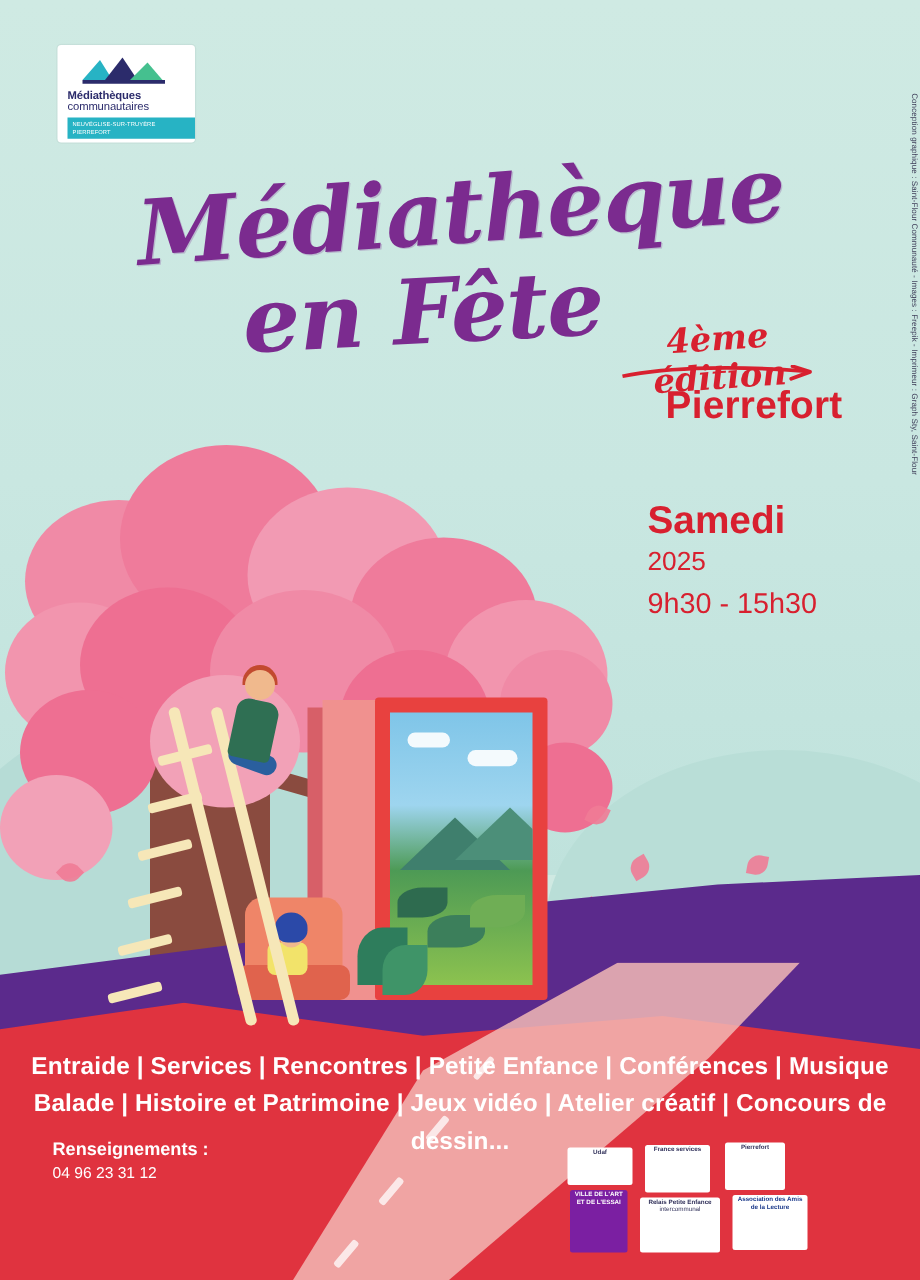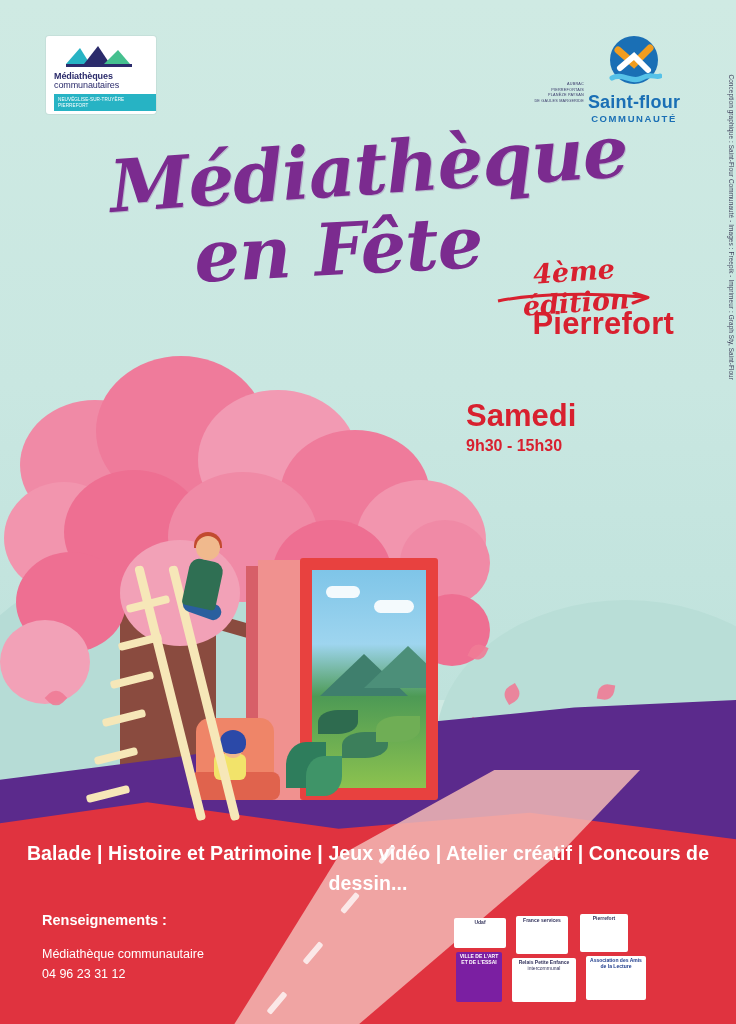--- a/index.html
+++ b/index.html
@@ -359,41 +359,41 @@
     right: 62px; top: 306px;
     font-size: 31px;
     font-weight: bold;
     color: #d8202f;
     letter-spacing: .2px;
   }
 
   
   .date-block {
     position: absolute;
-    left: 466px; top: 398px;
+    left: 518px; top: 398px;
     color: #d8202f;
   }
   .date-day {
     font-size: 31px;
     font-weight: bold;
     line-height: 1.15;
   }
   .date-date {
     font-size: 31px;
     font-weight: bold;
     line-height: 1.15;
   }
   .date-year {
     font-size: 21px;
     line-height: 1.5;
     font-weight: normal;
   }
   .date-hours {
-    font-size: 16px;
-    font-weight: bold;
+    font-size: 23px;
+    font-weight: normal;
     line-height: 1.5;
   }
 
   
   .credits {
     position: absolute;
     right: 2px; top: 380px;
     font-size: 6.4px;
     color: #3f3f5a;
     transform: rotate(90deg);
@@ -420,21 +420,21 @@
 
   
   .info {
     position: absolute;
     left: 42px; top: 912px;
     color: #ffffff;
   }
   .info-title {
     font-size: 14.5px;
     font-weight: bold;
-    margin-bottom: 16px;
+    margin-bottom: 0;
   }
   .info-line {
     font-size: 12.5px;
     line-height: 1.62;
   }
 
   
   .partners {
     position: absolute;
     right: 26px; bottom: 16px;
@@ -553,65 +553,50 @@
       <rect x="2" y="20" width="66" height="3" fill="#2b2b6b"></rect>
     </svg>
     <div class="lm-text">
       <span>Médiathèques</span><br>
       <span style="font-weight:normal;">communautaires</span>
     </div>
     <div class="lm-sub">NEUVÉGLISE-SUR-TRUYÈRE
 PIERREFORT</div>
   </div>
 
-  <div class="logo-saintflour">
-    <div class="sf-mark">
-      <svg viewBox="0 0 56 56" width="56" height="56">
-        <circle cx="28" cy="26" r="24" fill="#1a6fb5"></circle>
-        <path d="M12 16 L28 30 L44 14" stroke="#f29d1f" stroke-width="7" fill="none" stroke-linecap="round"></path>
-        <path d="M14 34 L28 22 L42 36" stroke="#ffffff" stroke-width="6" fill="none" stroke-linecap="round"></path>
-        <path d="M6 44 C16 38, 26 50, 36 44 C44 39, 50 44, 54 42" stroke="#56c2e8" stroke-width="5" fill="none" stroke-linecap="round"></path>
-      </svg>
-    </div>
-    <div class="sf-name">Saint-flour</div>
-    <div class="sf-sub">COMMUNAUTÉ</div>
-    <div class="sf-tiny" style="white-space:pre-line;">AUBRAC
-PIERREFORTAIS
-PLANÈZE PAYSAN
-DE GAULES MARGERIDE</div>
-  </div>
 
   <div class="title-wrap">
     <div class="title-line1">Médiathèque</div>
     <div class="title-line2">en Fête</div>
   </div>
 
   <div class="edition">
     <div class="edition-label">4ème édition</div>
     <svg class="edition-arrow" viewBox="0 0 156 14">
       <path d="M2 9 C40 1, 100 1, 148 5" stroke="#d8202f" stroke-width="3" fill="none"></path>
       <path d="M138 1 L152 5.5 L137 11" stroke="#d8202f" stroke-width="3" fill="none" stroke-linecap="round" stroke-linejoin="round"></path>
     </svg>
   </div>
   <div class="edition-city">Pierrefort</div>
 
   <div class="date-block">
     <div class="date-day">Samedi</div>
+    <div class="date-year">2025</div>
     <div class="date-hours">9h30 - 15h30</div>
   </div>
 
   <div class="credits">Conception graphique : Saint-Flour Communauté - Images : Freepik - Imprimeur : Graph Sty, Saint-Flour</div>
 
   <div class="band">
+    <div class="band-line">Entraide | Services | Rencontres | Petite Enfance | Conférences | Musique</div>
     <div class="band-line">Balade | Histoire et Patrimoine | Jeux vidéo | Atelier créatif | Concours de dessin...</div>
   </div>
 
   <div class="info">
     <div class="info-title">Renseignements :</div>
-    <div class="info-line">Médiathèque communautaire</div>
     <div class="info-line">04 96 23 31 12</div>
   </div>
 
   <div class="partners">
     <div class="plogo" style="left:14px;  top:6px;  width:52px; height:30px;">
       <span>Udaf</span>
     </div>
     <div class="plogo" style="left:76px;  top:4px;  width:52px; height:38px;">
       <span>France services</span>
     </div>

